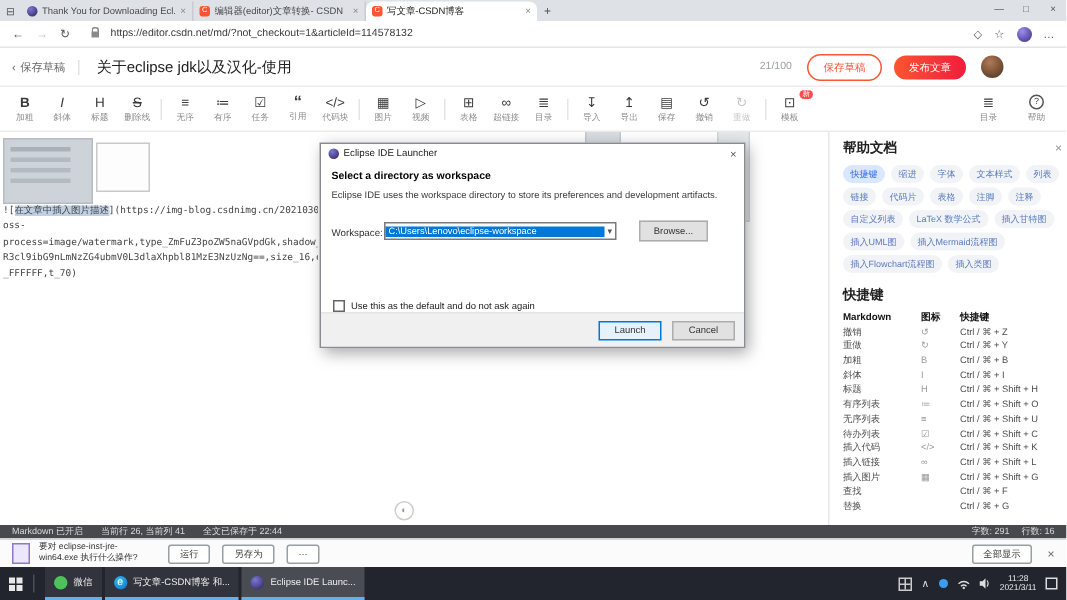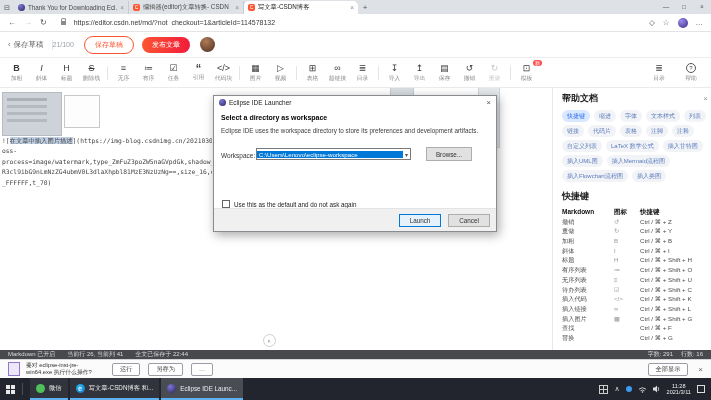--- a/index.html
+++ b/index.html
@@ -202,20 +202,21 @@
     <span class="browser-avatar"></span>
     <span class="addr-ico">…</span>
   </div>
 </div>
 
 <div class="abs docheader">
   <div class="back">
     <span>‹</span>
     <span>保存草稿</span>
   </div>
+  <input class="title-input" readonly="" value="关于eclipse jdk以及汉化-使用" style="">
   <span class="counter">21/100</span>
   <div class="btn-draft">保存草稿</div>
   <div class="btn-pub">发布文章</div>
   <div class="user-avatar"></div>
 </div>
 
 <div class="abs toolbar">
   <div class="tb-group">
 
   <div class="tb-item">

